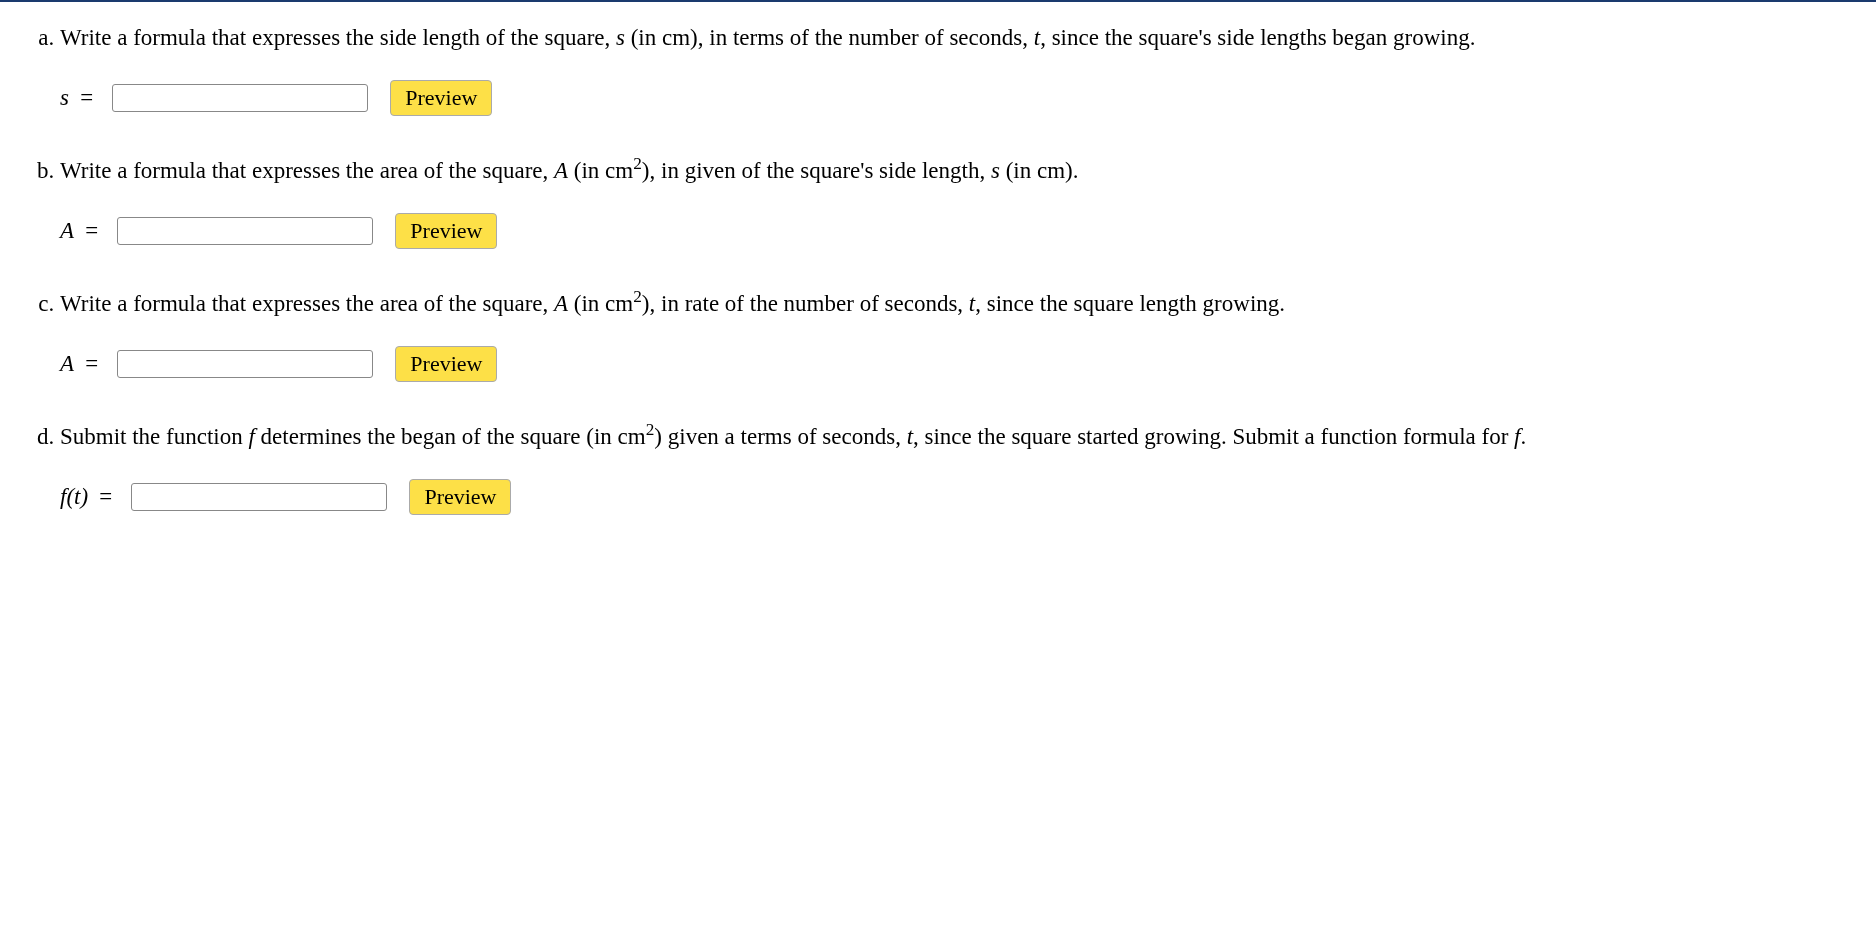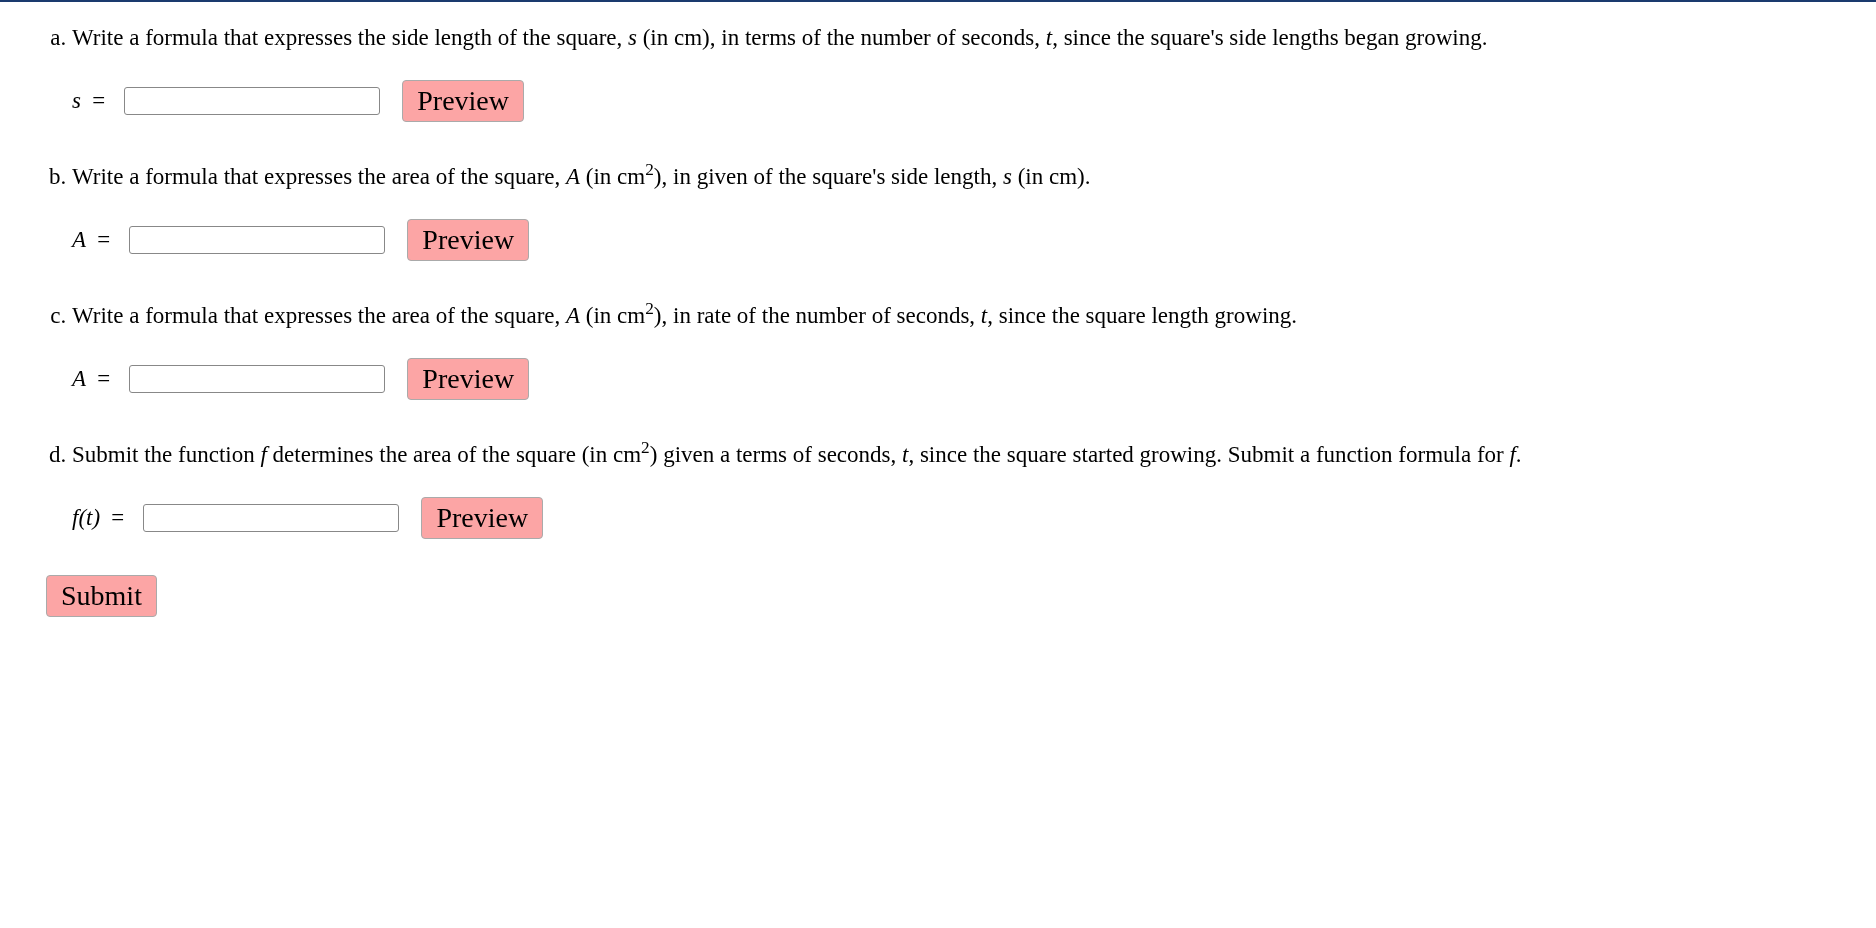--- a/index.html
+++ b/index.html
@@ -18,21 +18,21 @@
   .content {
     padding: 0 12px 20px 12px;
   }
   .intro {
     margin-bottom: 28px;
     line-height: 1.4;
   }
   ol.questions {
     list-style-type: lower-alpha;
     padding-left: 48px;
-    margin: 12px;
+    margin: 0;
   }
   ol.questions > li {
     margin-bottom: 36px;
     line-height: 1.4;
   }
   .answer-row {
     margin-top: 26px;
     display: flex;
     align-items: center;
     gap: 10px;
@@ -47,23 +47,23 @@
     height: 28px;
     font-size: 18px;
     padding: 2px 6px;
     border: 1px solid #888;
     border-radius: 3px;
     box-sizing: border-box;
     background: #fff;
   }
   button.preview-btn, button.submit-btn {
     font-family: Georgia, 'Times New Roman', serif;
-    font-size: 28px;
+    font-size: 22px;
     padding: 4px 14px;
-    background: #fca5a5;
+    background: #fde047;
     border: 1px solid #aaa;
     border-radius: 4px;
     cursor: pointer;
   }
   button.preview-btn {
     margin-left: 12px;
   }
   .submit-container {
     margin-top: 20px;
     padding-left: 34px;
@@ -112,28 +112,25 @@
       </span>
       <div class="answer-row">
         <span class="var-label"><span class="ital">A</span><span class="eq-sign"> = </span></span>
         <input type="text" class="answer-input" value="" style="">
         <button class="preview-btn">Preview</button>
       </div>
     </li>
 
     <li>
       <span>
-        <span>Submit the function </span><span class="ital">f</span><span> determines the area of the square (in cm</span><sup>2</sup><span>) given a terms of seconds, </span><span class="ital">t</span><span>, since the square started growing. Submit a function formula for </span><span class="ital">f</span><span>.</span>
+        <span>Submit the function </span><span class="ital">f</span><span> determines the began of the square (in cm</span><sup>2</sup><span>) given a terms of seconds, </span><span class="ital">t</span><span>, since the square started growing. Submit a function formula for </span><span class="ital">f</span><span>.</span>
       </span>
       <div class="answer-row">
         <span class="var-label"><span class="ital">f(t)</span><span class="eq-sign"> = </span></span>
         <input type="text" class="answer-input" value="" style="">
         <button class="preview-btn">Preview</button>
       </div>
     </li>
 
   </ol>
 
-  <div class="submit-container">
-    <button class="submit-btn">Submit</button>
-  </div>
 
 </div>
 
 </body></html>

